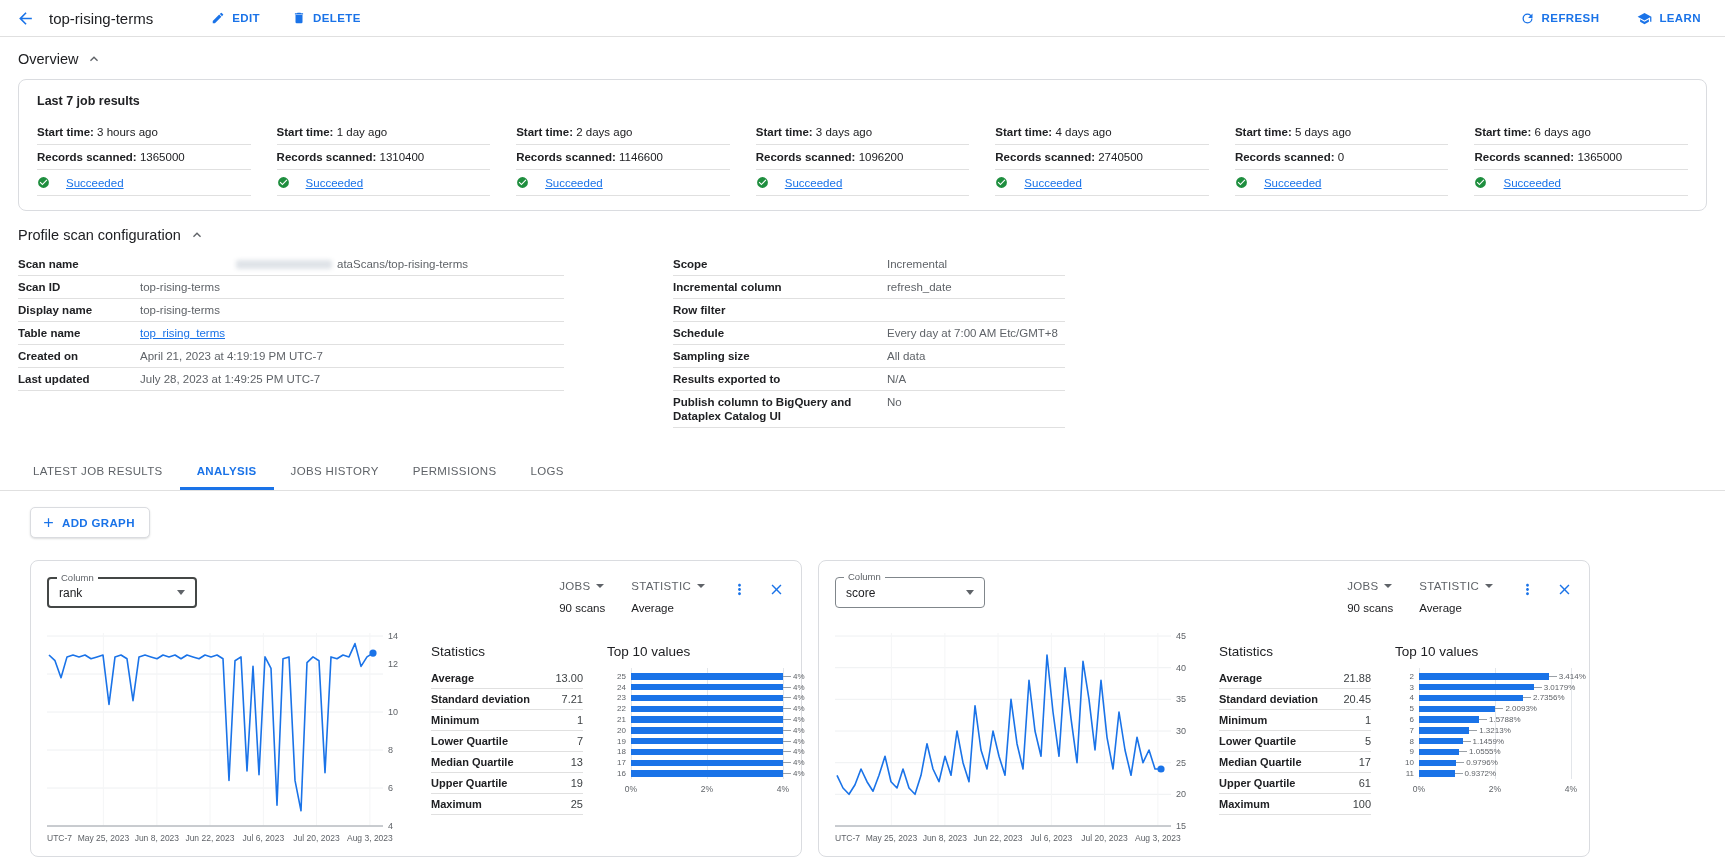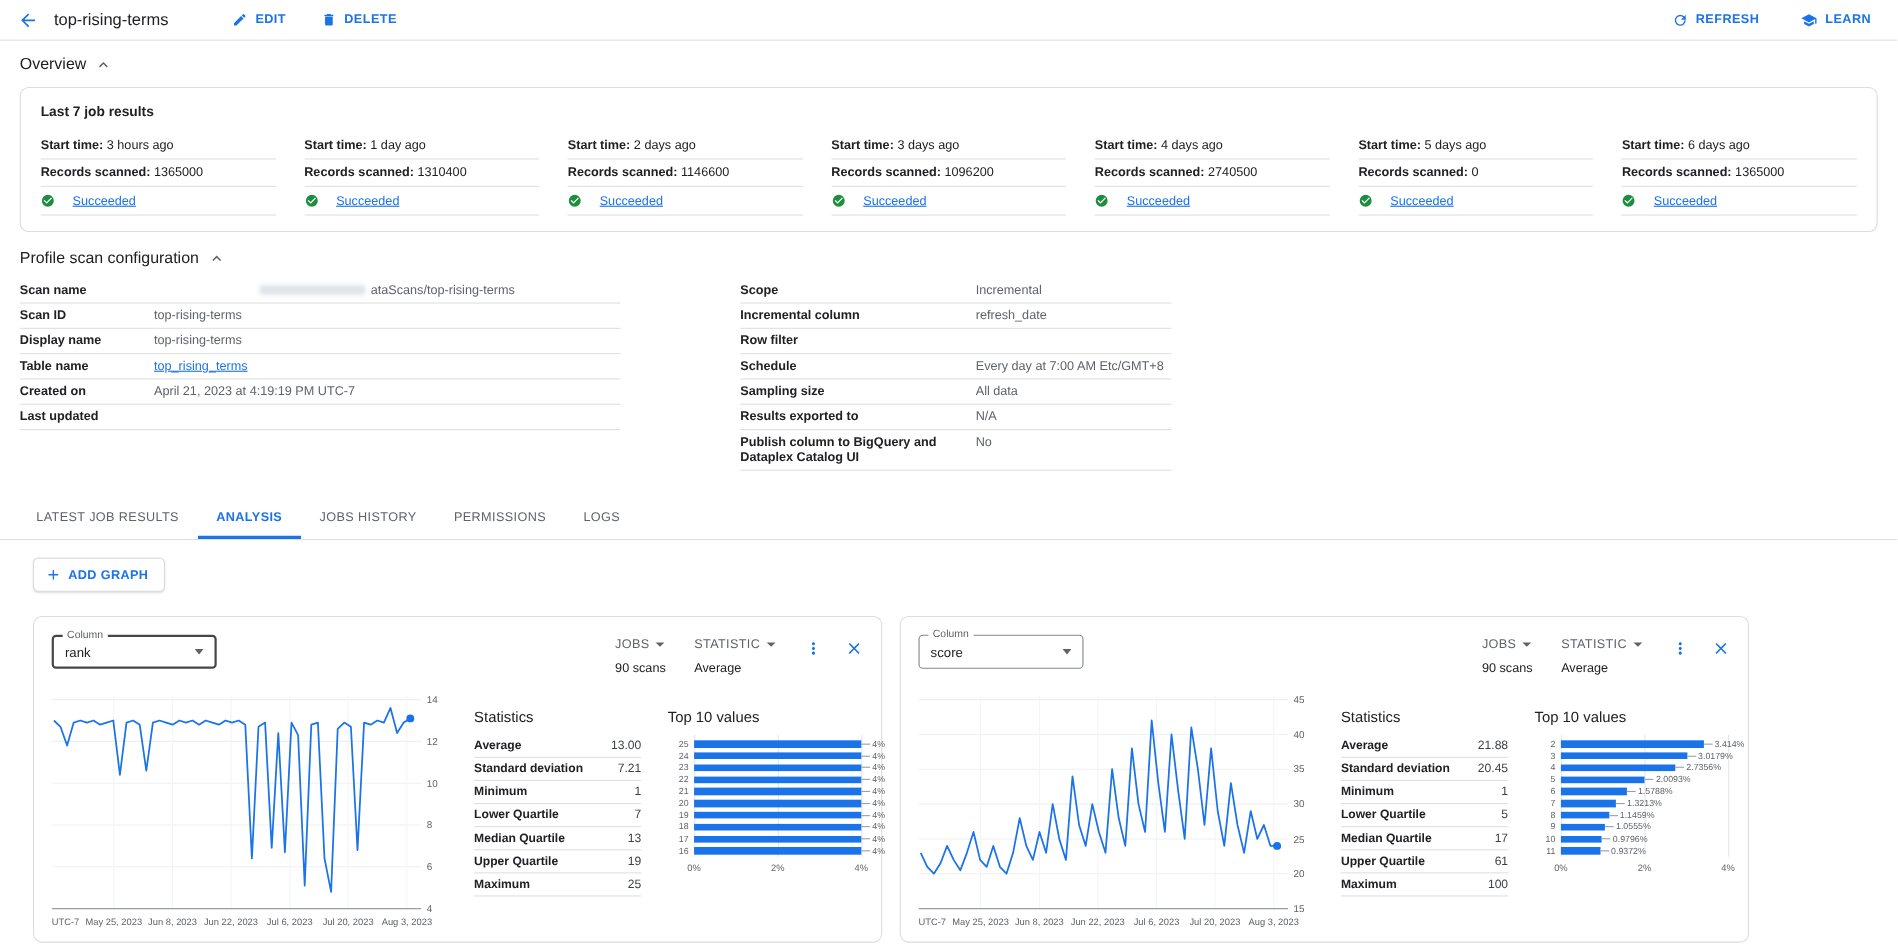--- a/index.html
+++ b/index.html
@@ -243,20 +243,21 @@
         <div class="cfg-row">
       <div class="cfg-label">Table name</div>
       <div class="cfg-value"><span class="link">top_rising_terms</span></div>
     </div>
         <div class="cfg-row">
       <div class="cfg-label">Created on</div>
       <div class="cfg-value">April 21, 2023 at 4:19:19 PM UTC-7</div>
     </div>
         <div class="cfg-row">
       <div class="cfg-label">Last updated</div>
+      <div class="cfg-value">July 28, 2023 at 1:49:25 PM UTC-7</div>
     </div>
       </div>
     <div class="cfg-table right-table">
         <div class="cfg-row">
       <div class="cfg-label">Scope</div>
       <div class="cfg-value">Incremental</div>
     </div>
         <div class="cfg-row">
       <div class="cfg-label">Incremental column</div>
       <div class="cfg-value">refresh_date</div>
@@ -353,21 +354,21 @@
                 <line x1="163.0" x2="163.0" y1="3" y2="196" stroke="#f4f5f6"></line>
                 <line x1="216.4" x2="216.4" y1="3" y2="196" stroke="#f4f5f6"></line>
                 <line x1="269.5" x2="269.5" y1="3" y2="196" stroke="#f4f5f6"></line>
                 <line x1="322.9" x2="322.9" y1="3" y2="196" stroke="#f4f5f6"></line>
                 <line x1="0" x2="336" y1="196" y2="196" stroke="#9aa0a6"></line>
                 <polyline points="2.0,25.0 8.0,30.7 14.0,47.8 20.0,26.9 26.0,25.0 32.0,26.9 38.0,25.0 44.0,28.8 50.0,26.9 56.0,25.0 62.0,74.4 68.0,26.9 74.0,25.0 80.0,28.8 86.0,70.6 92.0,26.9 98.0,25.0 104.0,26.9 110.0,28.8 116.0,25.0 122.0,26.9 128.0,25.0 134.0,28.8 140.0,25.0 146.0,26.9 152.0,28.8 158.0,25.0 164.0,26.9 170.0,25.0 176.0,28.8 182.0,150.4 188.0,30.7 194.0,26.9 200.0,140.9 206.0,36.4 212.0,144.7 218.0,26.9 224.0,38.3 230.0,175.1 236.0,28.8 242.0,26.9 248.0,150.4 254.0,180.8 260.0,32.6 266.0,26.9 272.0,30.7 278.0,142.8 284.0,26.9 290.0,28.8 296.0,25.0 302.0,26.9 308.0,13.6 314.0,36.4 320.0,26.9 326.0,23.1" fill="none" stroke="#1a73e8" stroke-width="1.6" stroke-linejoin="round"></polyline>
                 <circle cx="326.0" cy="23.1" r="3.6" fill="#1a73e8"></circle>
               </svg>
               <div class="ylabels">
                 <span style="top:1.0px">14</span>
-                <span style="top:39.0px">12</span>
+                <span style="top:29px">12</span>
                 <span style="top:77.0px">10</span>
                 <span style="top:115.0px">8</span>
                 <span style="top:153.0px">6</span>
                 <span style="top:191.0px">4</span>
               </div>
             </div>
             <div class="xlabels">
               <span style="left:0">UTC-7</span>
               <span style="left:16.8%;transform:translateX(-50%)">May 25, 2023</span>
               <span style="left:32.7%;transform:translateX(-50%)">Jun 8, 2023</span>

